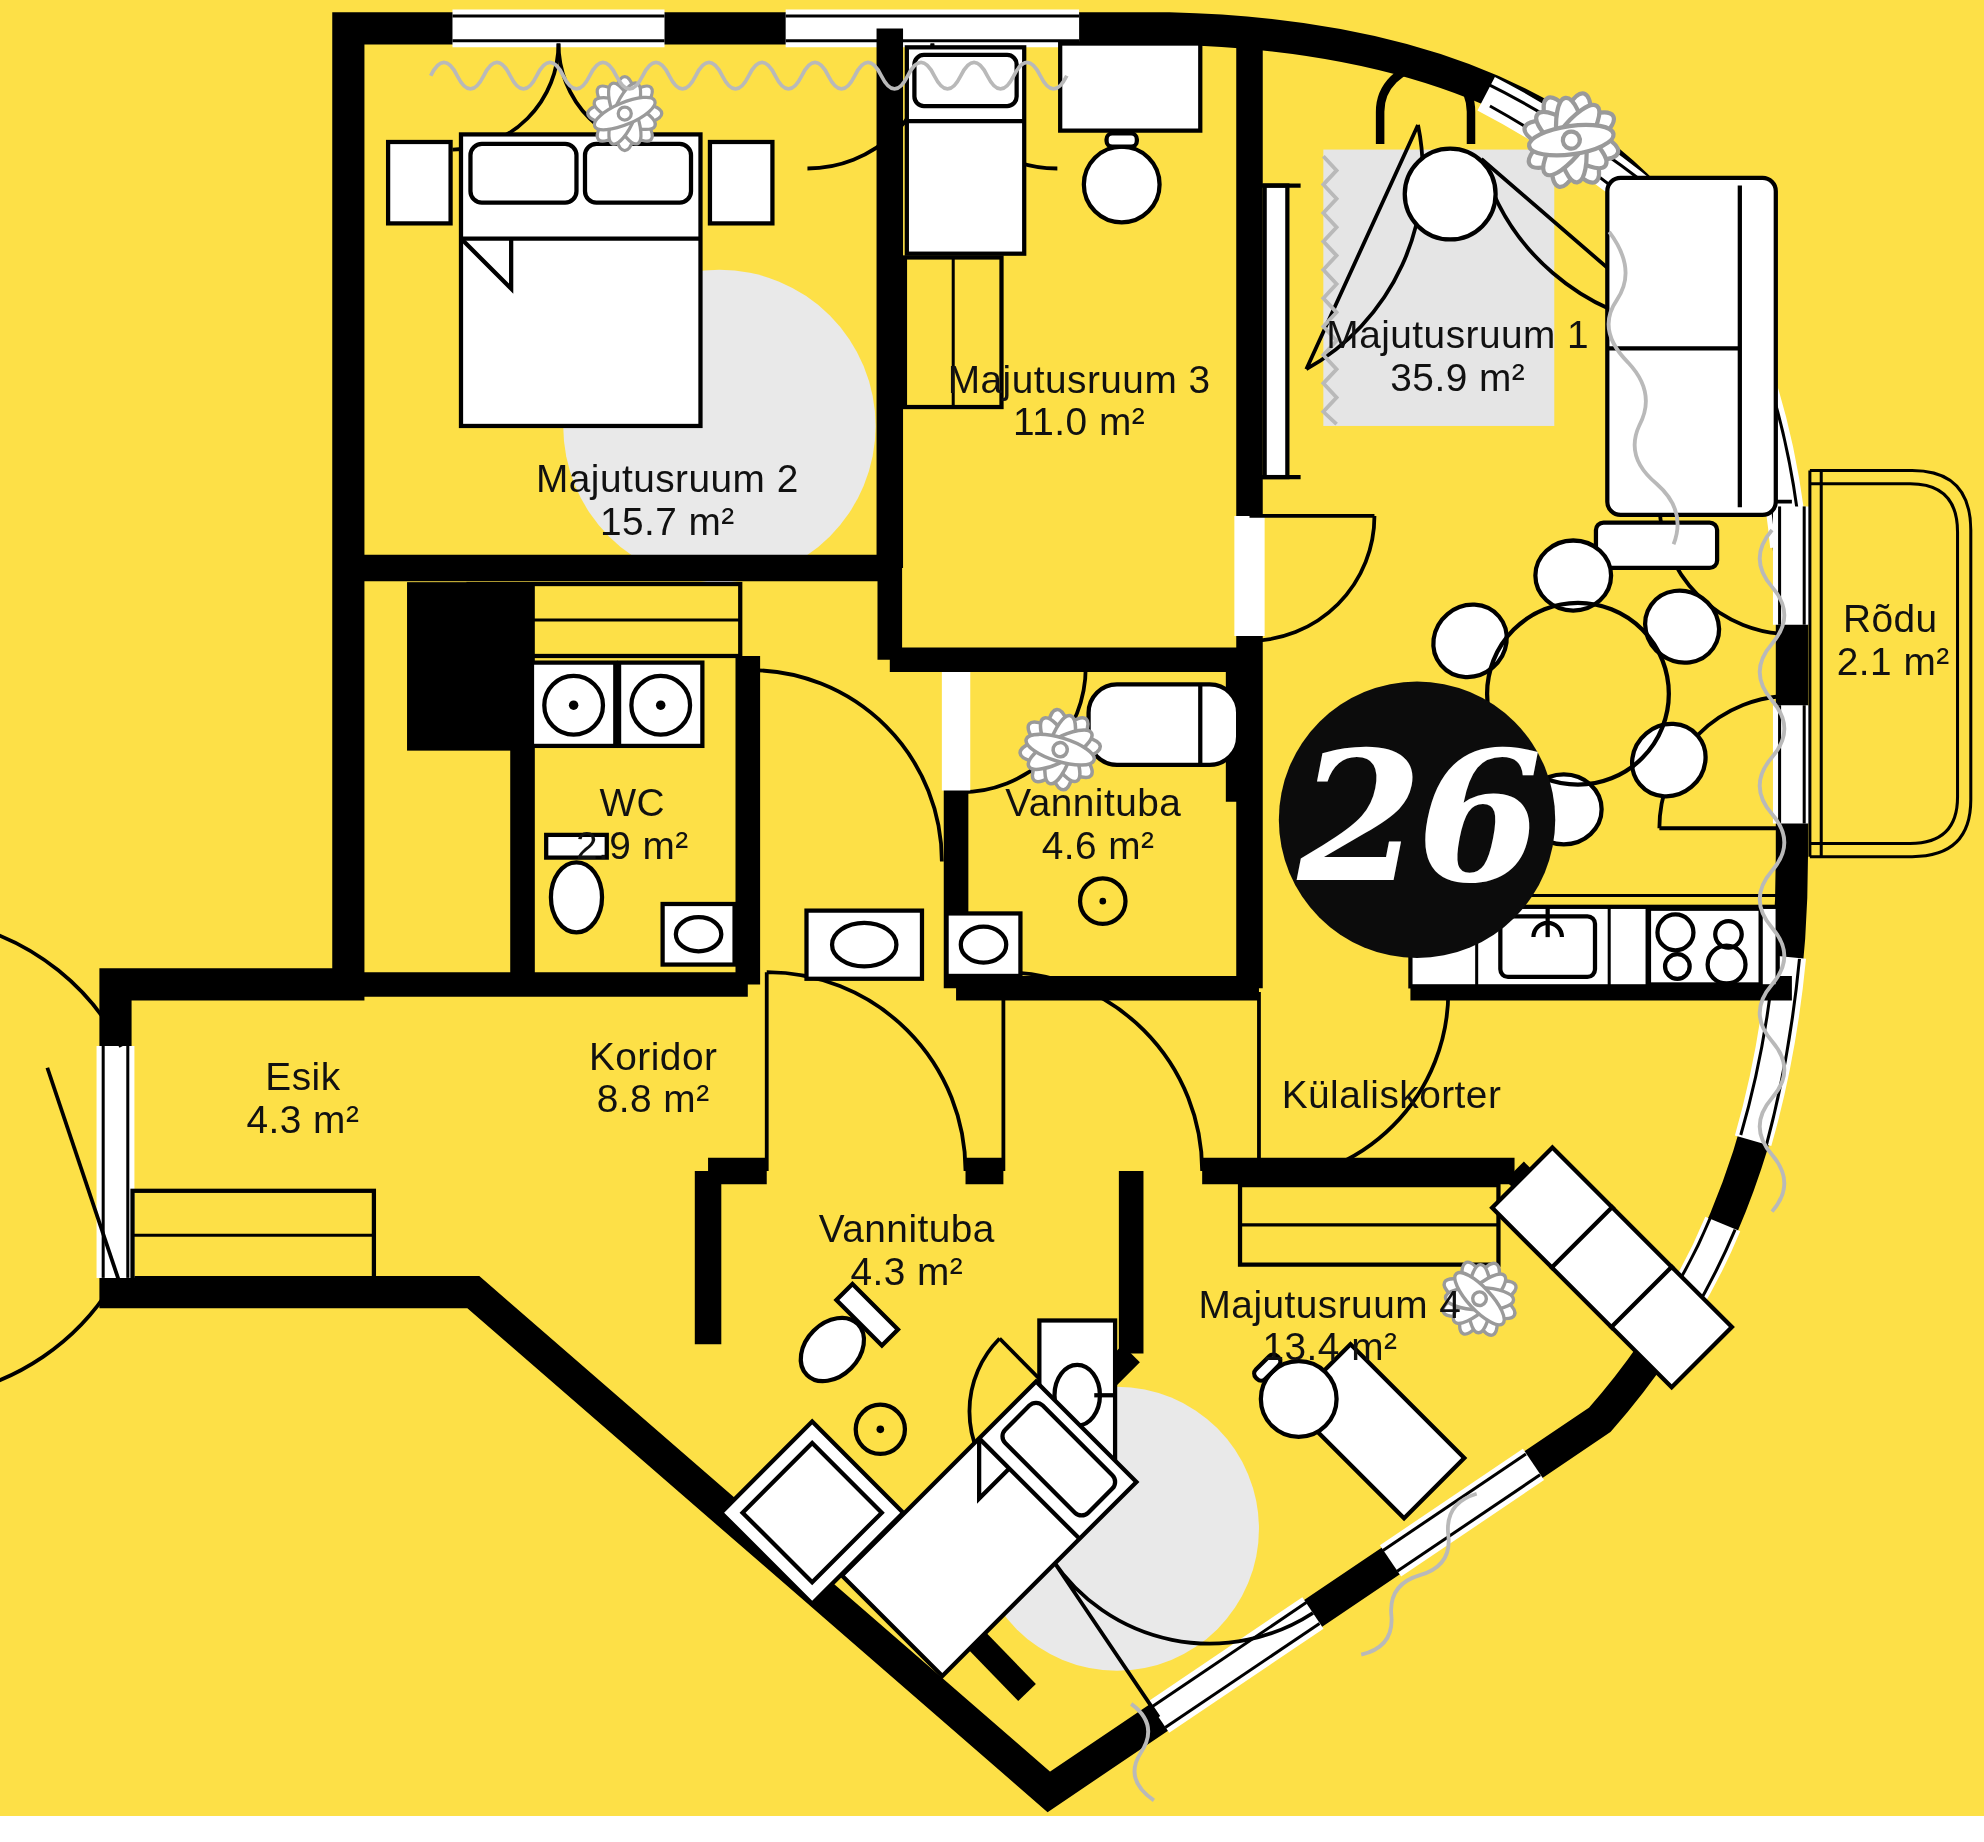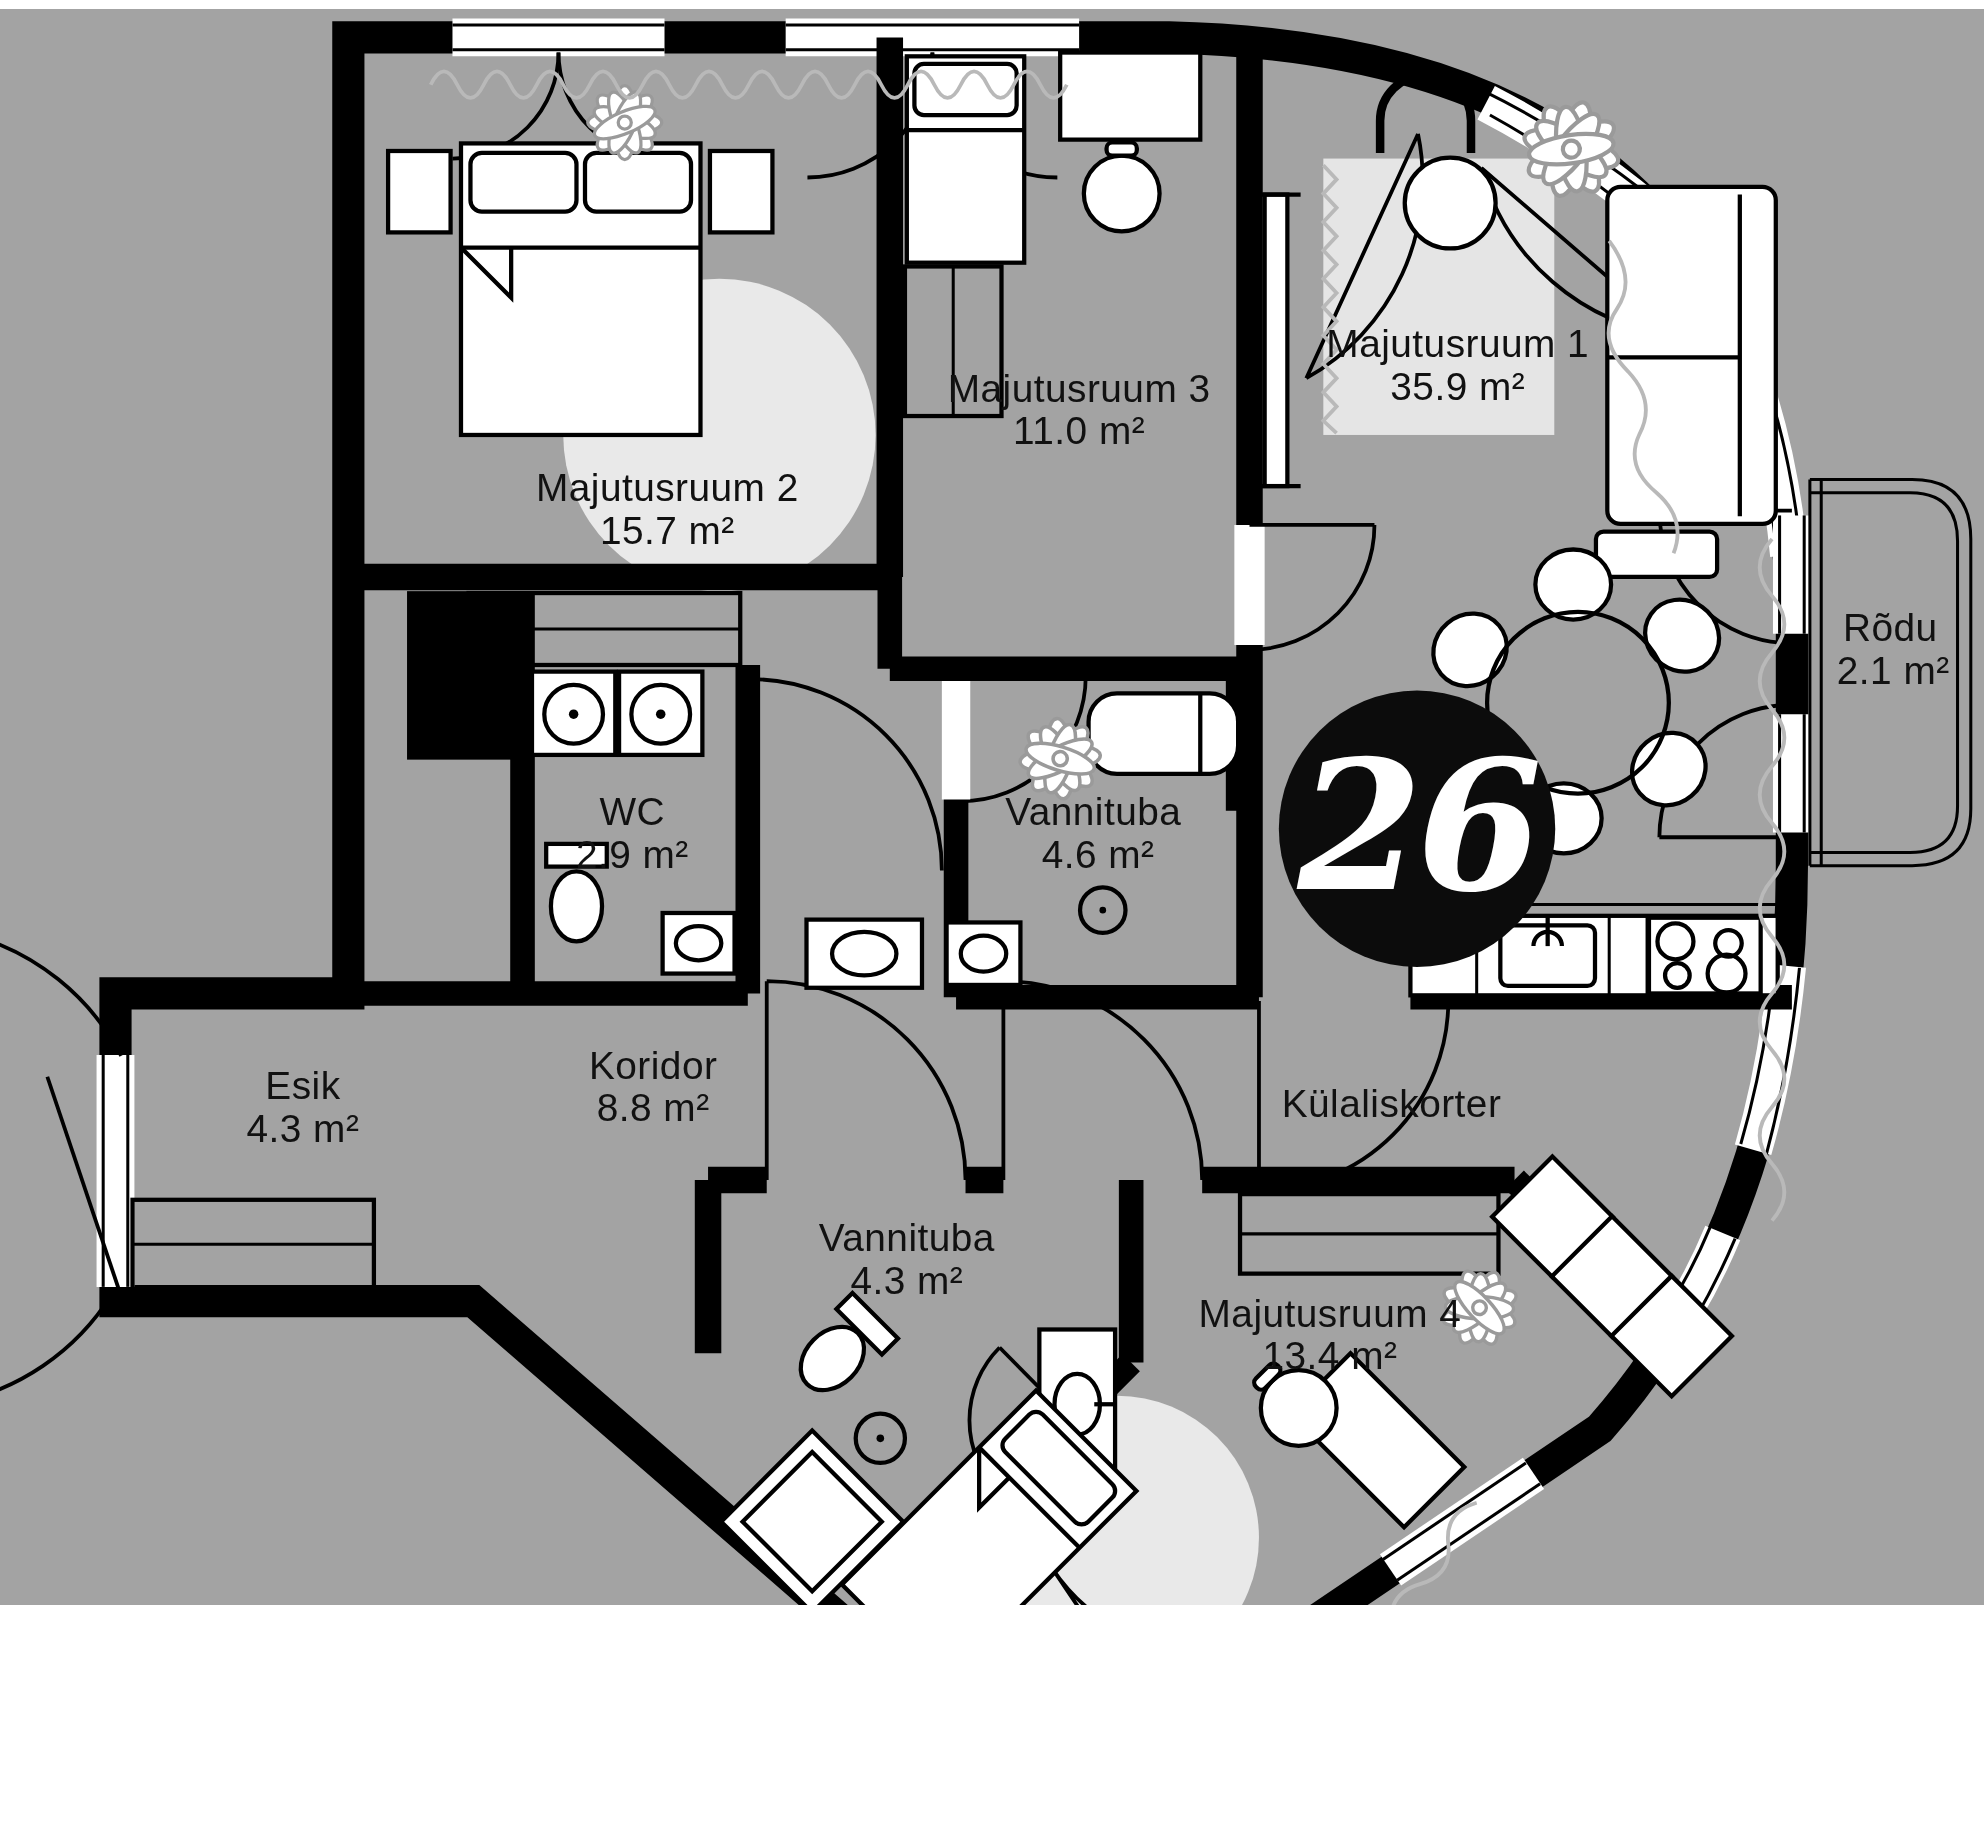--- a/index.html
+++ b/index.html
@@ -1,17 +1,17 @@
 <!DOCTYPE html>
 <html style="font-size:15px"><head>
 <meta charset="utf-8">
 <style>
   html,body{margin:0;padding:0;background:#ffffff;}
-  .stage{position:relative;width:1985px;height:1596px;background:#a3a3a3;overflow:hidden;
-         font-family:"Liberation Sans", sans-serif;margin-top:9px;}
+  .stage{position:relative;width:1985px;height:1816px;background:#fde047;overflow:hidden;
+         font-family:"Liberation Sans", sans-serif;}
   svg{position:absolute;left:0;top:0;}
   text{font-family:"Liberation Sans", sans-serif;fill:#111;}
   .room-name,.room-area{font-size:41px;letter-spacing:.5px;text-anchor:middle;}
   .badge-num{font-family:"DejaVu Serif", serif;font-style:italic;font-weight:700;
              font-size:190px;fill:#fff;text-anchor:middle;letter-spacing:-6px;}
   .wall{stroke:#000;fill:none;stroke-linejoin:miter;}
   .furn{stroke:#000;fill:#fff;stroke-width:4.5;}
   .furnl{stroke:#000;fill:none;stroke-width:4.5;}
   .thin{stroke:#000;fill:none;stroke-width:3.2;}
   .door{stroke:#000;fill:none;stroke-width:4;}

